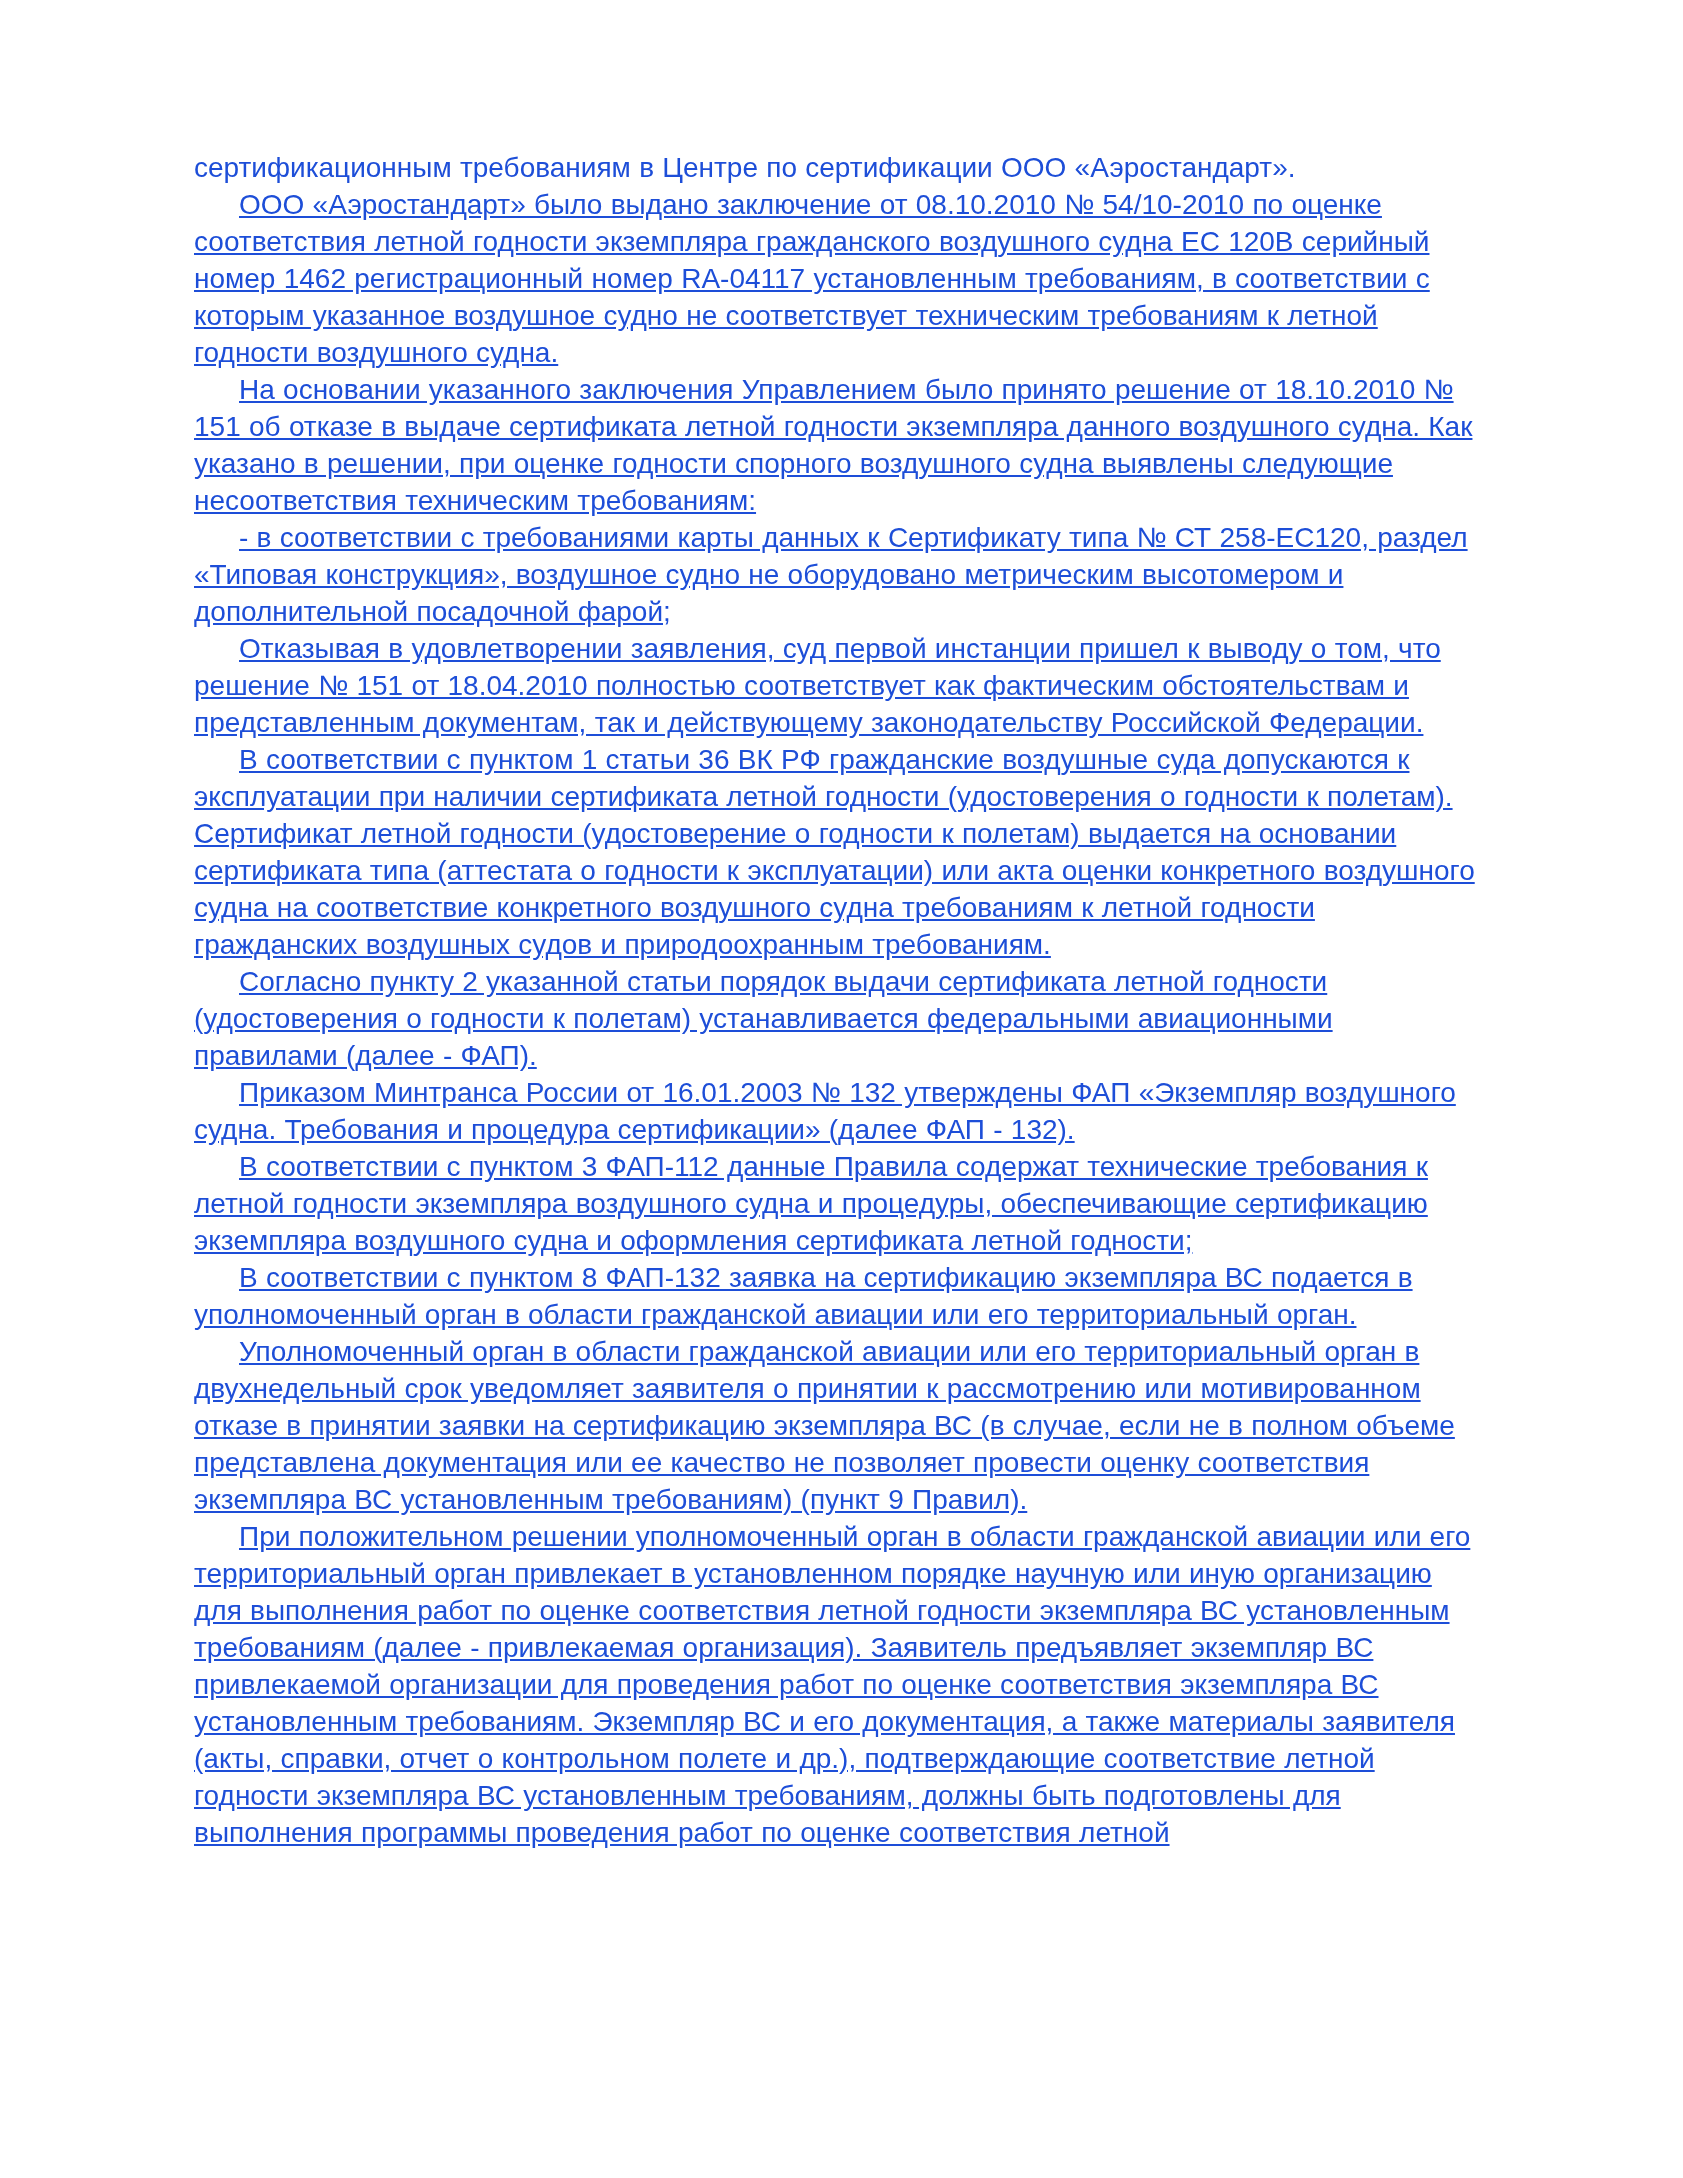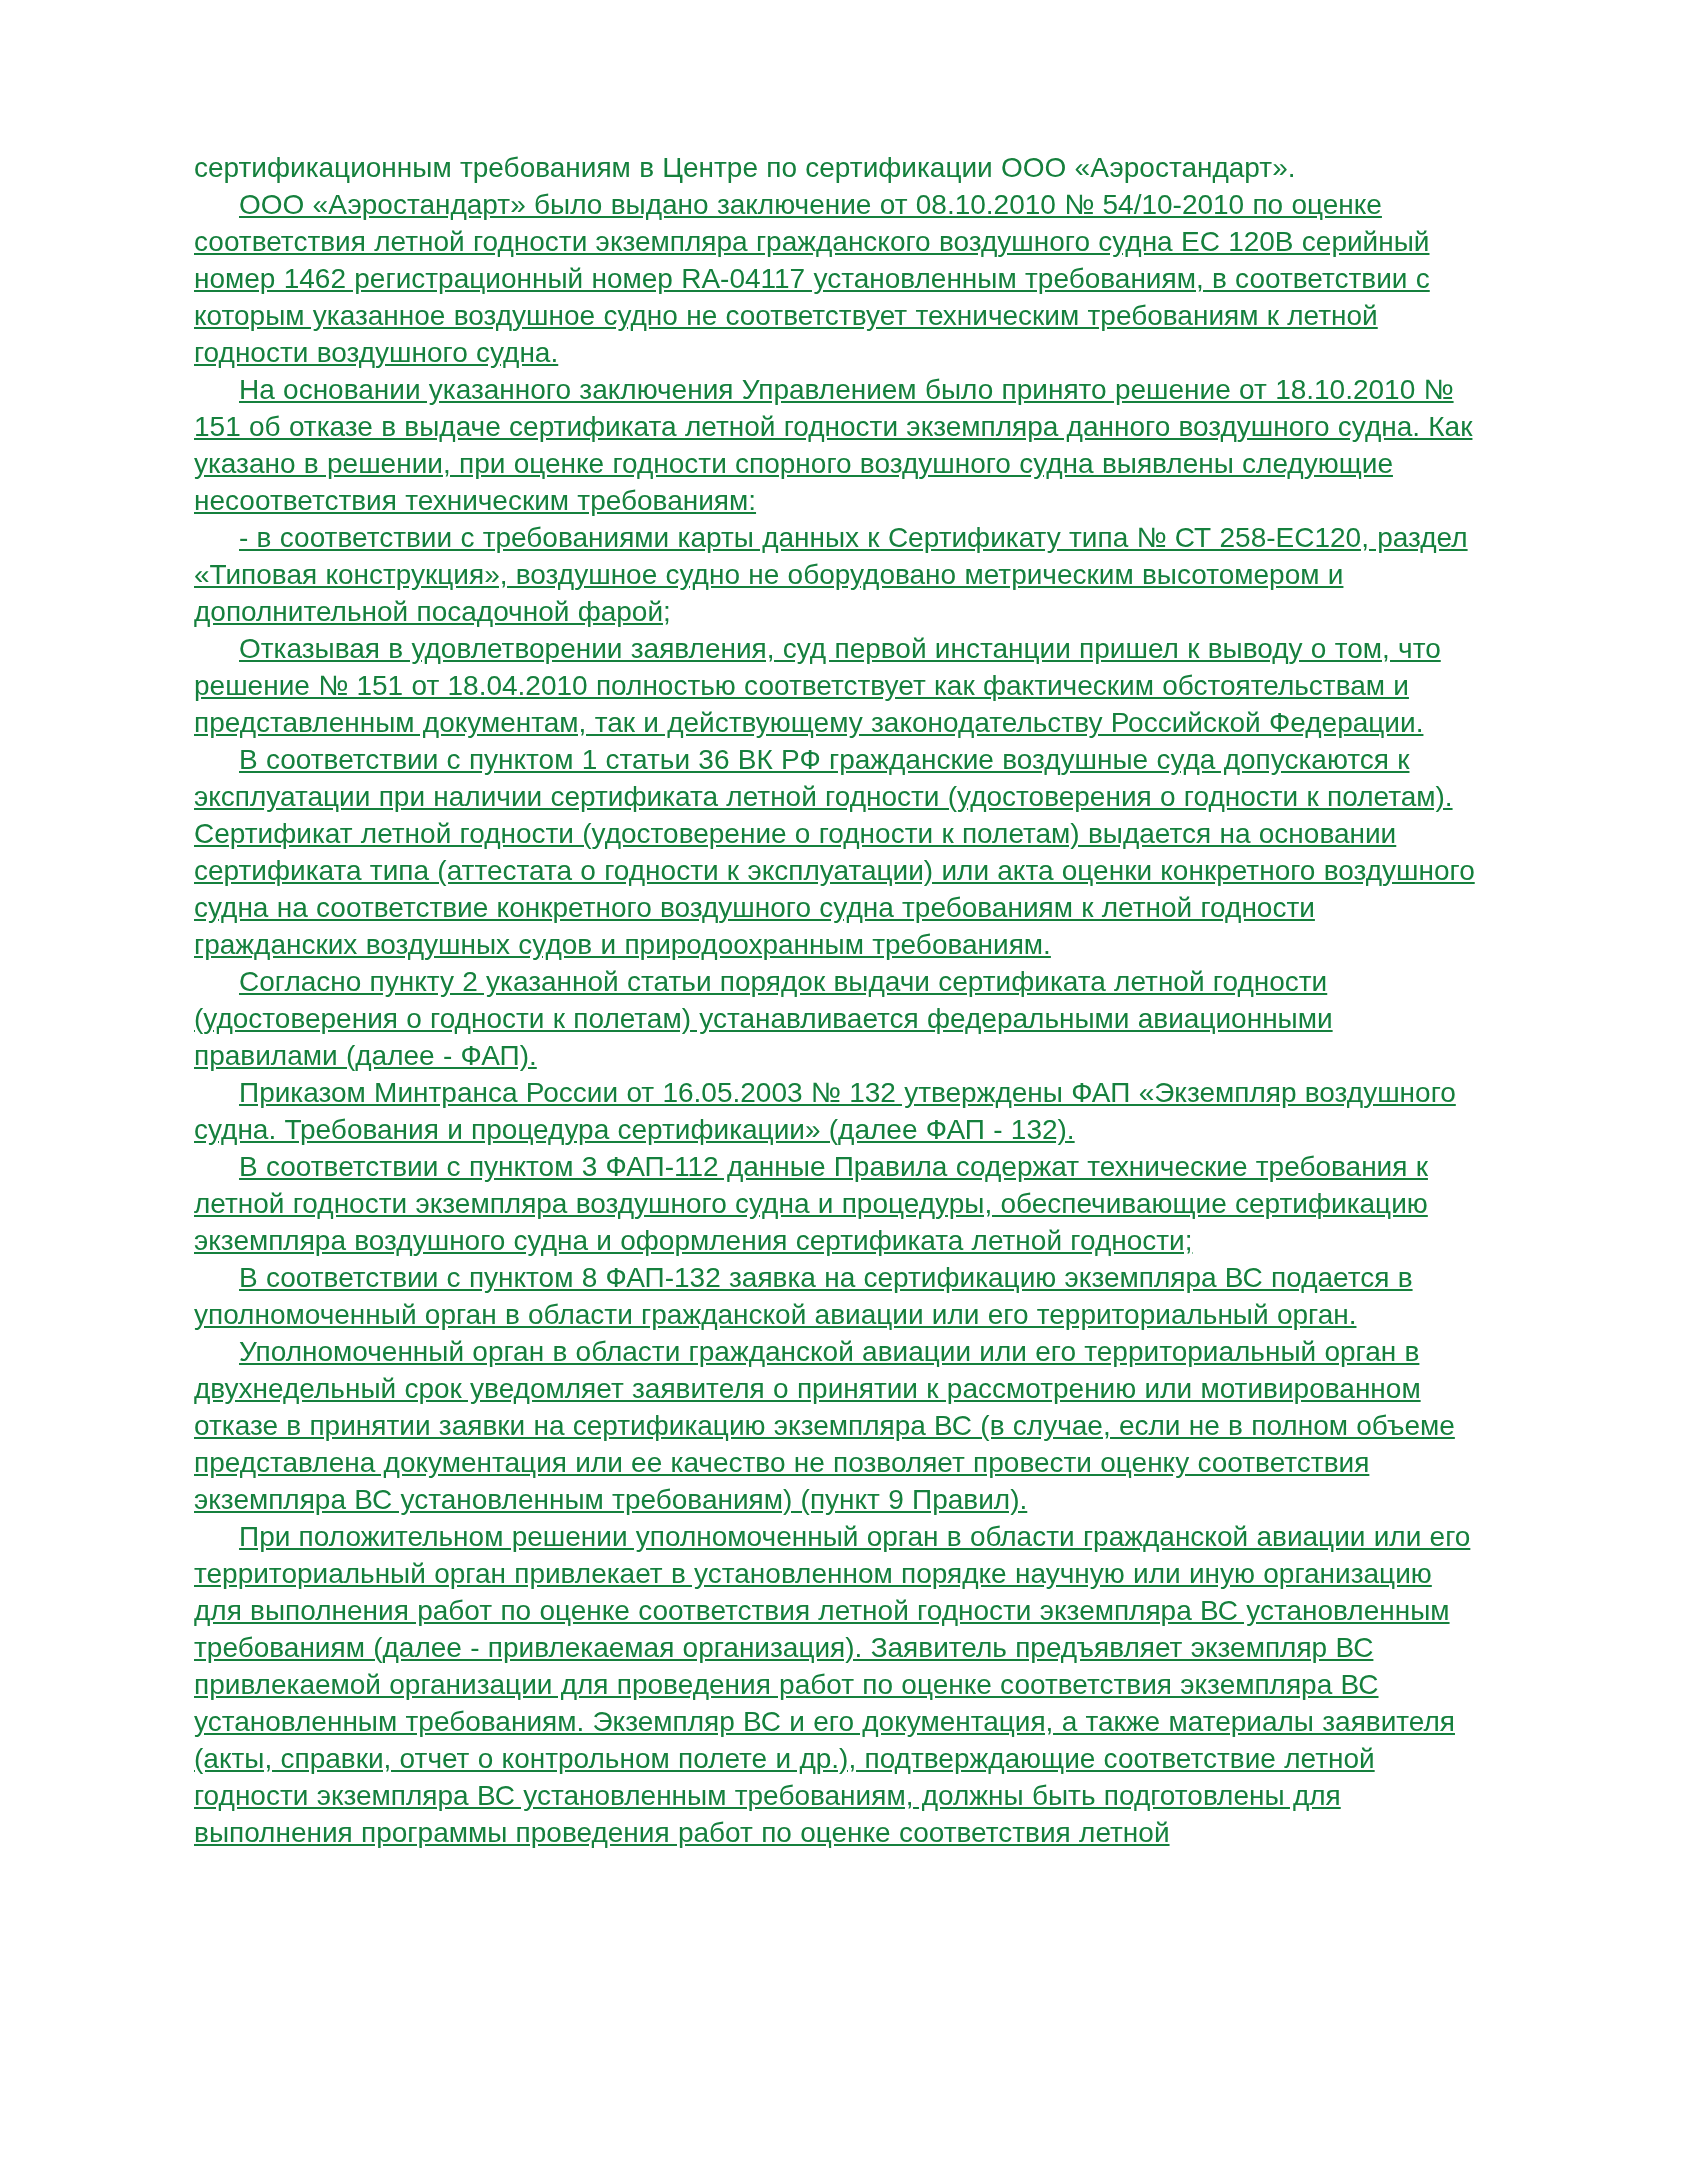--- a/index.html
+++ b/index.html
@@ -15,21 +15,21 @@
     margin: 0 auto;
     background: #ffffff;
     overflow: hidden;
     font-family: "Liberation Sans", "DejaVu Sans", sans-serif;
   }
   .text-column {
     position: absolute;
     left: 194px;
     top: 149px;
     width: 1287px;
-    color: #15803d;
+    color: #1d4ed8;
     font-size: 28px;
     line-height: 37px;
     text-align: left;
     word-spacing: 0.5px;
   }
   .text-column p {
     margin: 0;
     padding: 0;
   }
   .text-column p.indent {
@@ -42,20 +42,20 @@
 
 <div class="page">
   <div class="text-column">
     <p class="para">сертификационным требованиям в Центре по сертификации ООО «Аэростандарт».</p>
     <p class="para indent">ООО «Аэростандарт» было выдано заключение от 08.10.2010 № 54/10-2010 по оценке соответствия летной годности экземпляра гражданского воздушного судна ЕС 120В серийный номер 1462 регистрационный номер RA-04117 установленным требованиям, в соответствии с которым  указанное воздушное судно не соответствует техническим требованиям к летной годности воздушного судна.</p>
     <p class="para indent">На основании указанного заключения Управлением было принято решение от 18.10.2010 № 151 об отказе в выдаче сертификата летной годности экземпляра данного воздушного судна. Как указано в решении, при оценке годности спорного воздушного судна выявлены следующие несоответствия техническим требованиям:</p>
     <p class="para indent">- в соответствии с требованиями карты данных к Сертификату типа № СТ 258-ЕС120, раздел «Типовая конструкция», воздушное судно не оборудовано метрическим высотомером и дополнительной посадочной фарой;</p>
     <p class="para indent">Отказывая в удовлетворении заявления, суд первой инстанции пришел к выводу о том, что решение № 151 от 18.04.2010 полностью соответствует как фактическим обстоятельствам и представленным документам, так и действующему законодательству Российской Федерации.</p>
     <p class="para indent">В соответствии с пунктом 1 статьи 36 ВК РФ гражданские воздушные суда допускаются к эксплуатации при наличии сертификата летной годности (удостоверения о годности к полетам). Сертификат летной годности (удостоверение о годности к полетам) выдается на основании сертификата типа (аттестата о годности к эксплуатации) или акта оценки конкретного воздушного судна на соответствие конкретного воздушного судна требованиям к летной годности гражданских воздушных судов и природоохранным требованиям.</p>
     <p class="para indent">Согласно пункту 2 указанной статьи порядок выдачи сертификата летной годности (удостоверения о годности к полетам) устанавливается федеральными авиационными правилами (далее - ФАП).</p>
-    <p class="para indent">Приказом Минтранса России от 16.05.2003 № 132 утверждены ФАП «Экземпляр воздушного судна. Требования и процедура сертификации» (далее ФАП - 132).</p>
+    <p class="para indent">Приказом Минтранса России от 16.01.2003 № 132 утверждены ФАП «Экземпляр воздушного судна. Требования и процедура сертификации» (далее ФАП - 132).</p>
     <p class="para indent">В соответствии с пунктом 3 ФАП-112 данные Правила содержат технические требования к летной годности экземпляра воздушного судна и процедуры, обеспечивающие сертификацию экземпляра воздушного судна и оформления сертификата летной годности;</p>
     <p class="para indent">В соответствии с пунктом 8 ФАП-132  заявка на сертификацию экземпляра ВС подается в уполномоченный орган в области гражданской авиации или его территориальный орган.</p>
     <p class="para indent">Уполномоченный орган в области гражданской авиации или его территориальный орган в двухнедельный срок уведомляет заявителя о принятии к рассмотрению или мотивированном отказе в принятии заявки на сертификацию экземпляра ВС (в случае, если не в полном объеме представлена документация или ее качество не позволяет провести оценку соответствия экземпляра ВС установленным требованиям) (пункт 9 Правил).</p>
     <p class="para indent">При положительном решении уполномоченный орган в области гражданской авиации или его территориальный орган привлекает в установленном порядке научную или иную организацию для выполнения работ по оценке соответствия летной годности экземпляра ВС установленным требованиям (далее - привлекаемая организация). Заявитель предъявляет экземпляр ВС привлекаемой организации для проведения работ по оценке соответствия экземпляра ВС установленным требованиям. Экземпляр ВС и его документация, а также материалы заявителя (акты, справки, отчет о контрольном полете и др.), подтверждающие соответствие летной годности экземпляра ВС установленным требованиям, должны быть подготовлены для выполнения программы проведения работ по оценке соответствия летной</p>
   </div>
 </div>
 
 
 </body></html>

